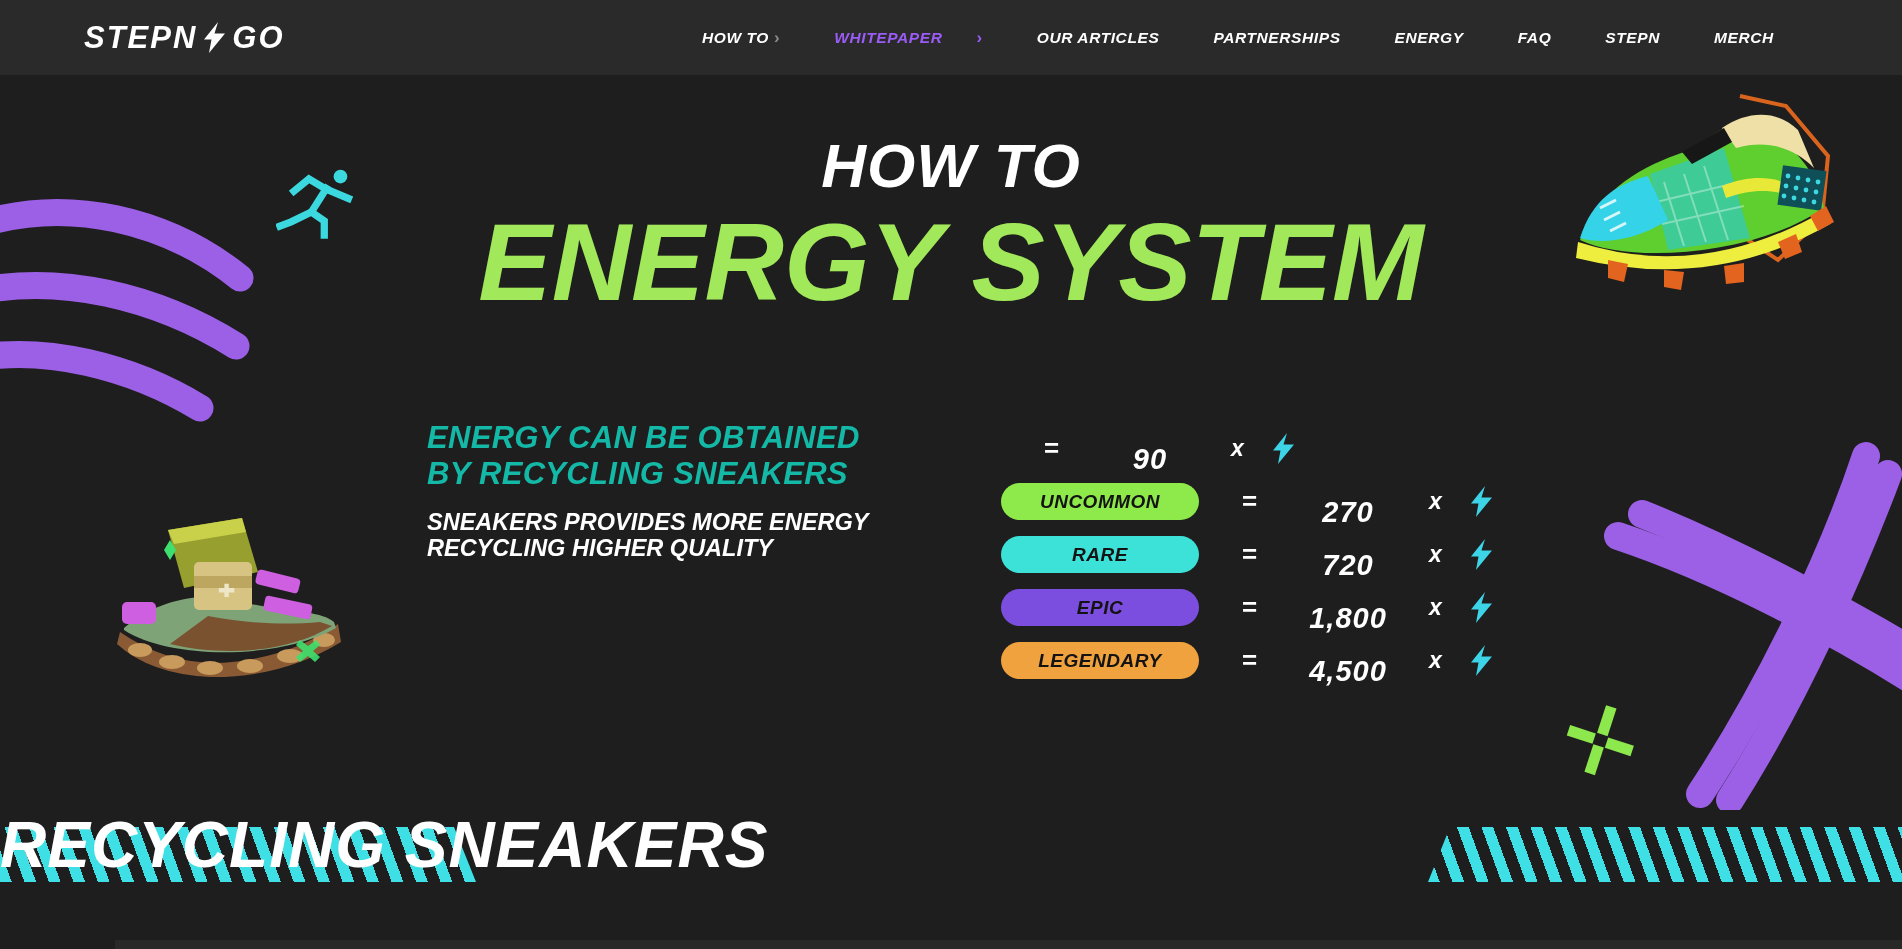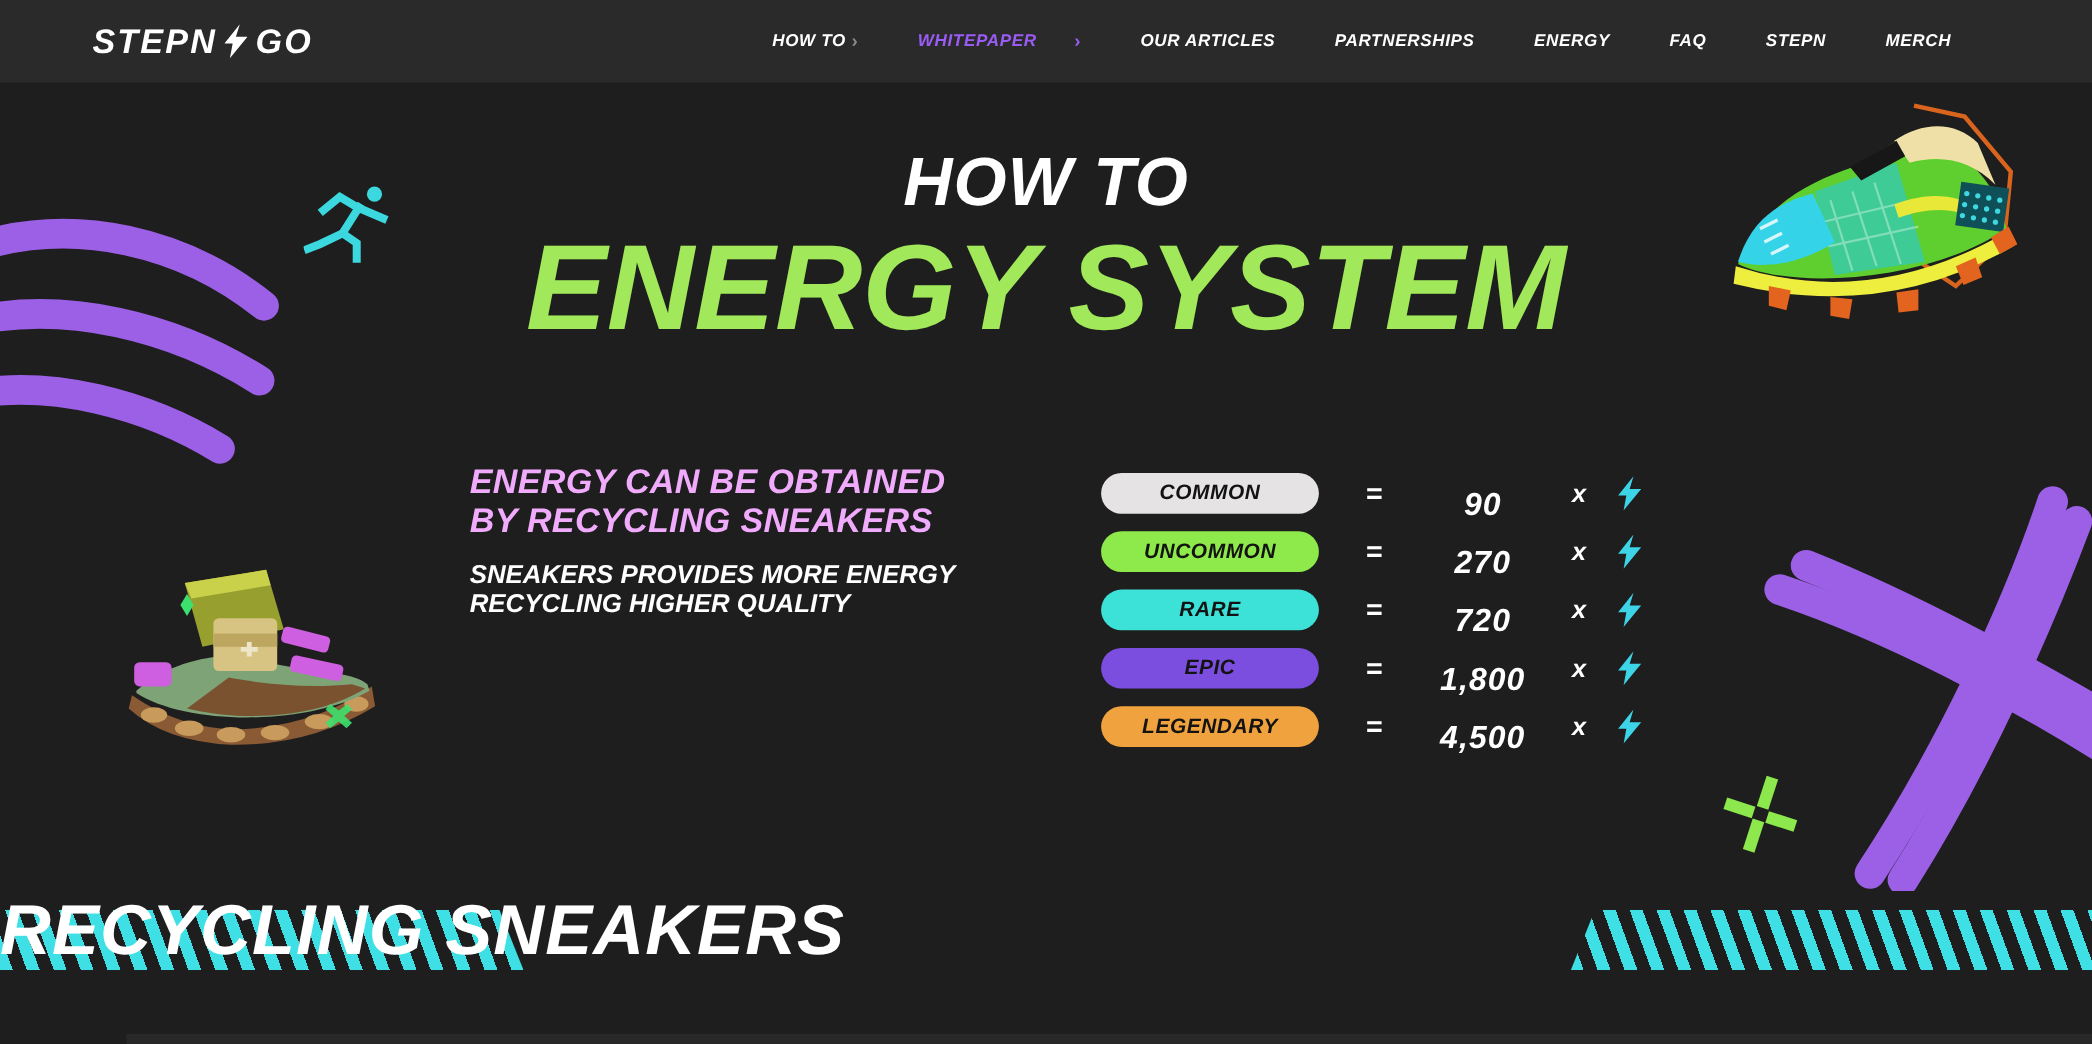--- a/index.html
+++ b/index.html
@@ -17,21 +17,21 @@
   .nav-item.active{color:#9B5CF6;gap:34px;}
   .nav-item.active .chev{color:#9B5CF6;}
 
   
   .kicker{position:absolute;top:130px;left:0;right:0;text-align:center;color:#fff;
           font-size:62px;font-weight:bold;font-style:italic;letter-spacing:1px;}
   .title{position:absolute;top:198px;left:0;right:0;text-align:center;color:#A1E95A;
          font-size:110px;font-weight:bold;font-style:italic;letter-spacing:0;}
 
   
-  .info-heading{position:absolute;left:427px;top:420px;color:#f0abfc;font-size:31px;
+  .info-heading{position:absolute;left:427px;top:420px;color:#14b8a6;font-size:31px;
                 font-weight:bold;font-style:italic;line-height:1.17;letter-spacing:.3px;}
   .info-subtext{position:absolute;left:427px;top:509px;color:#fff;font-size:23.5px;
                 font-weight:bold;font-style:italic;line-height:1.12;}
 
   
   .rarity-table{position:absolute;left:1001px;top:430px;display:flex;flex-direction:column;gap:16px;}
   .rarity-row{display:flex;align-items:center;height:37px;}
   .pill{width:198px;height:37px;border-radius:19px;display:flex;align-items:center;justify-content:center;
         color:#141313;font-weight:bold;font-style:italic;font-size:19px;letter-spacing:.5px;}
   .eq{margin-left:38px;width:24px;text-align:center;color:#fff;font-size:26px;font-weight:bold;font-style:italic;}
@@ -194,21 +194,20 @@
     <div>BY RECYCLING SNEAKERS</div>
   </div>
   <div class="info-subtext">
     <div>SNEAKERS PROVIDES MORE ENERGY</div>
     <div>RECYCLING HIGHER QUALITY</div>
   </div>
 
   <div class="rarity-table">
 
     <div class="rarity-row">
-      <div class="pill" style="background: rgb(229, 227, 227);">COMMON</div>
       <span class="eq">=</span>
       <span class="val">90</span>
       <span class="times">x</span>
       <span class="bolt">
         <svg width="23" height="31" viewBox="0 0 21 31">
             <polygon points="14,0 0,17.5 7.5,17.5 5,31 21,11.5 10.5,11.5" fill="#3DD4E8"></polygon>
           </svg>
       </span>
     </div>
 

